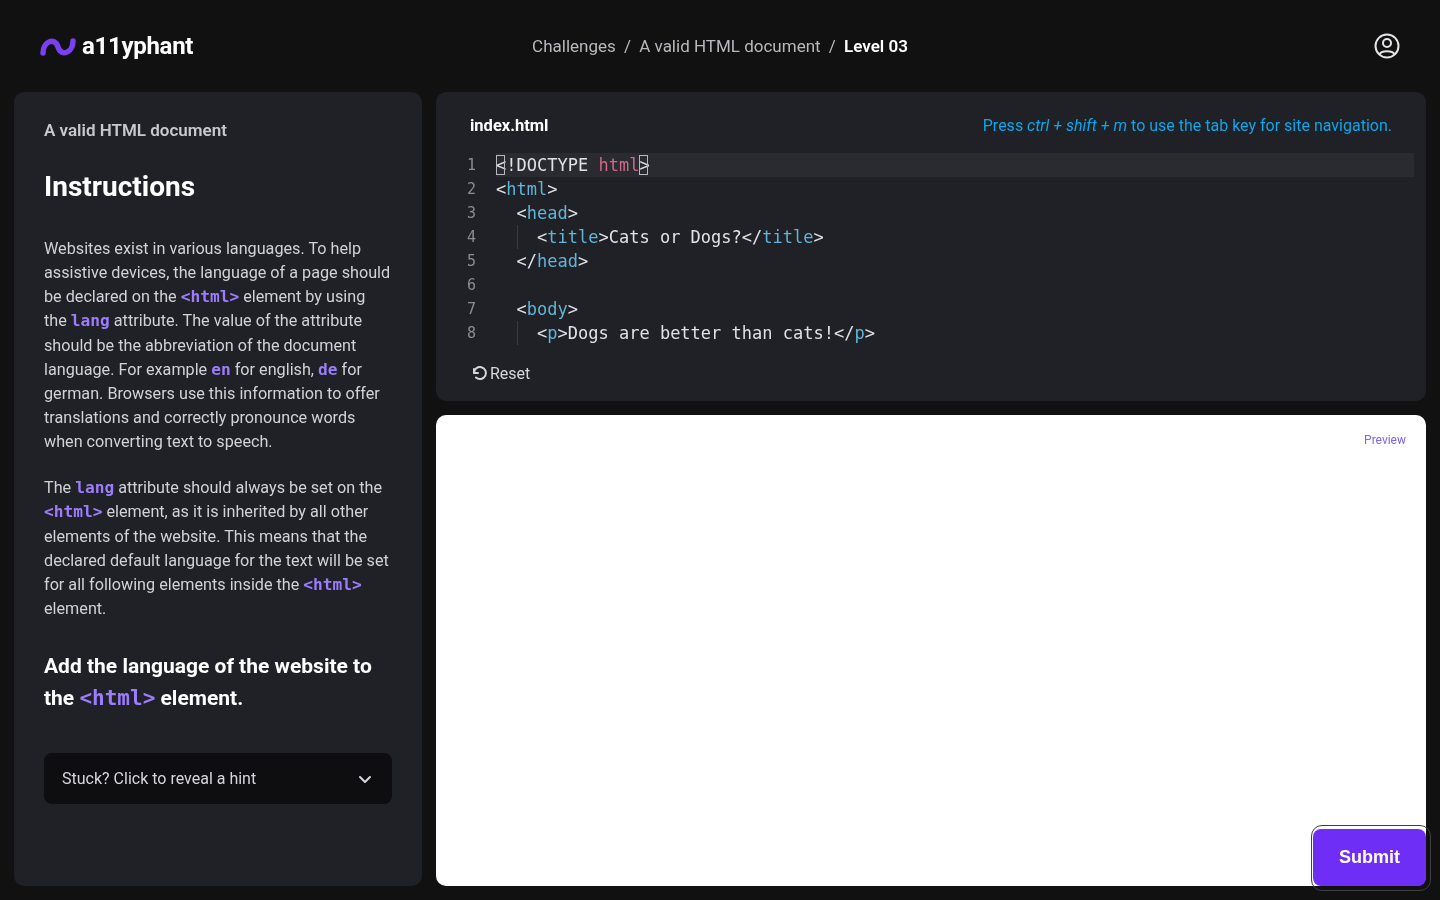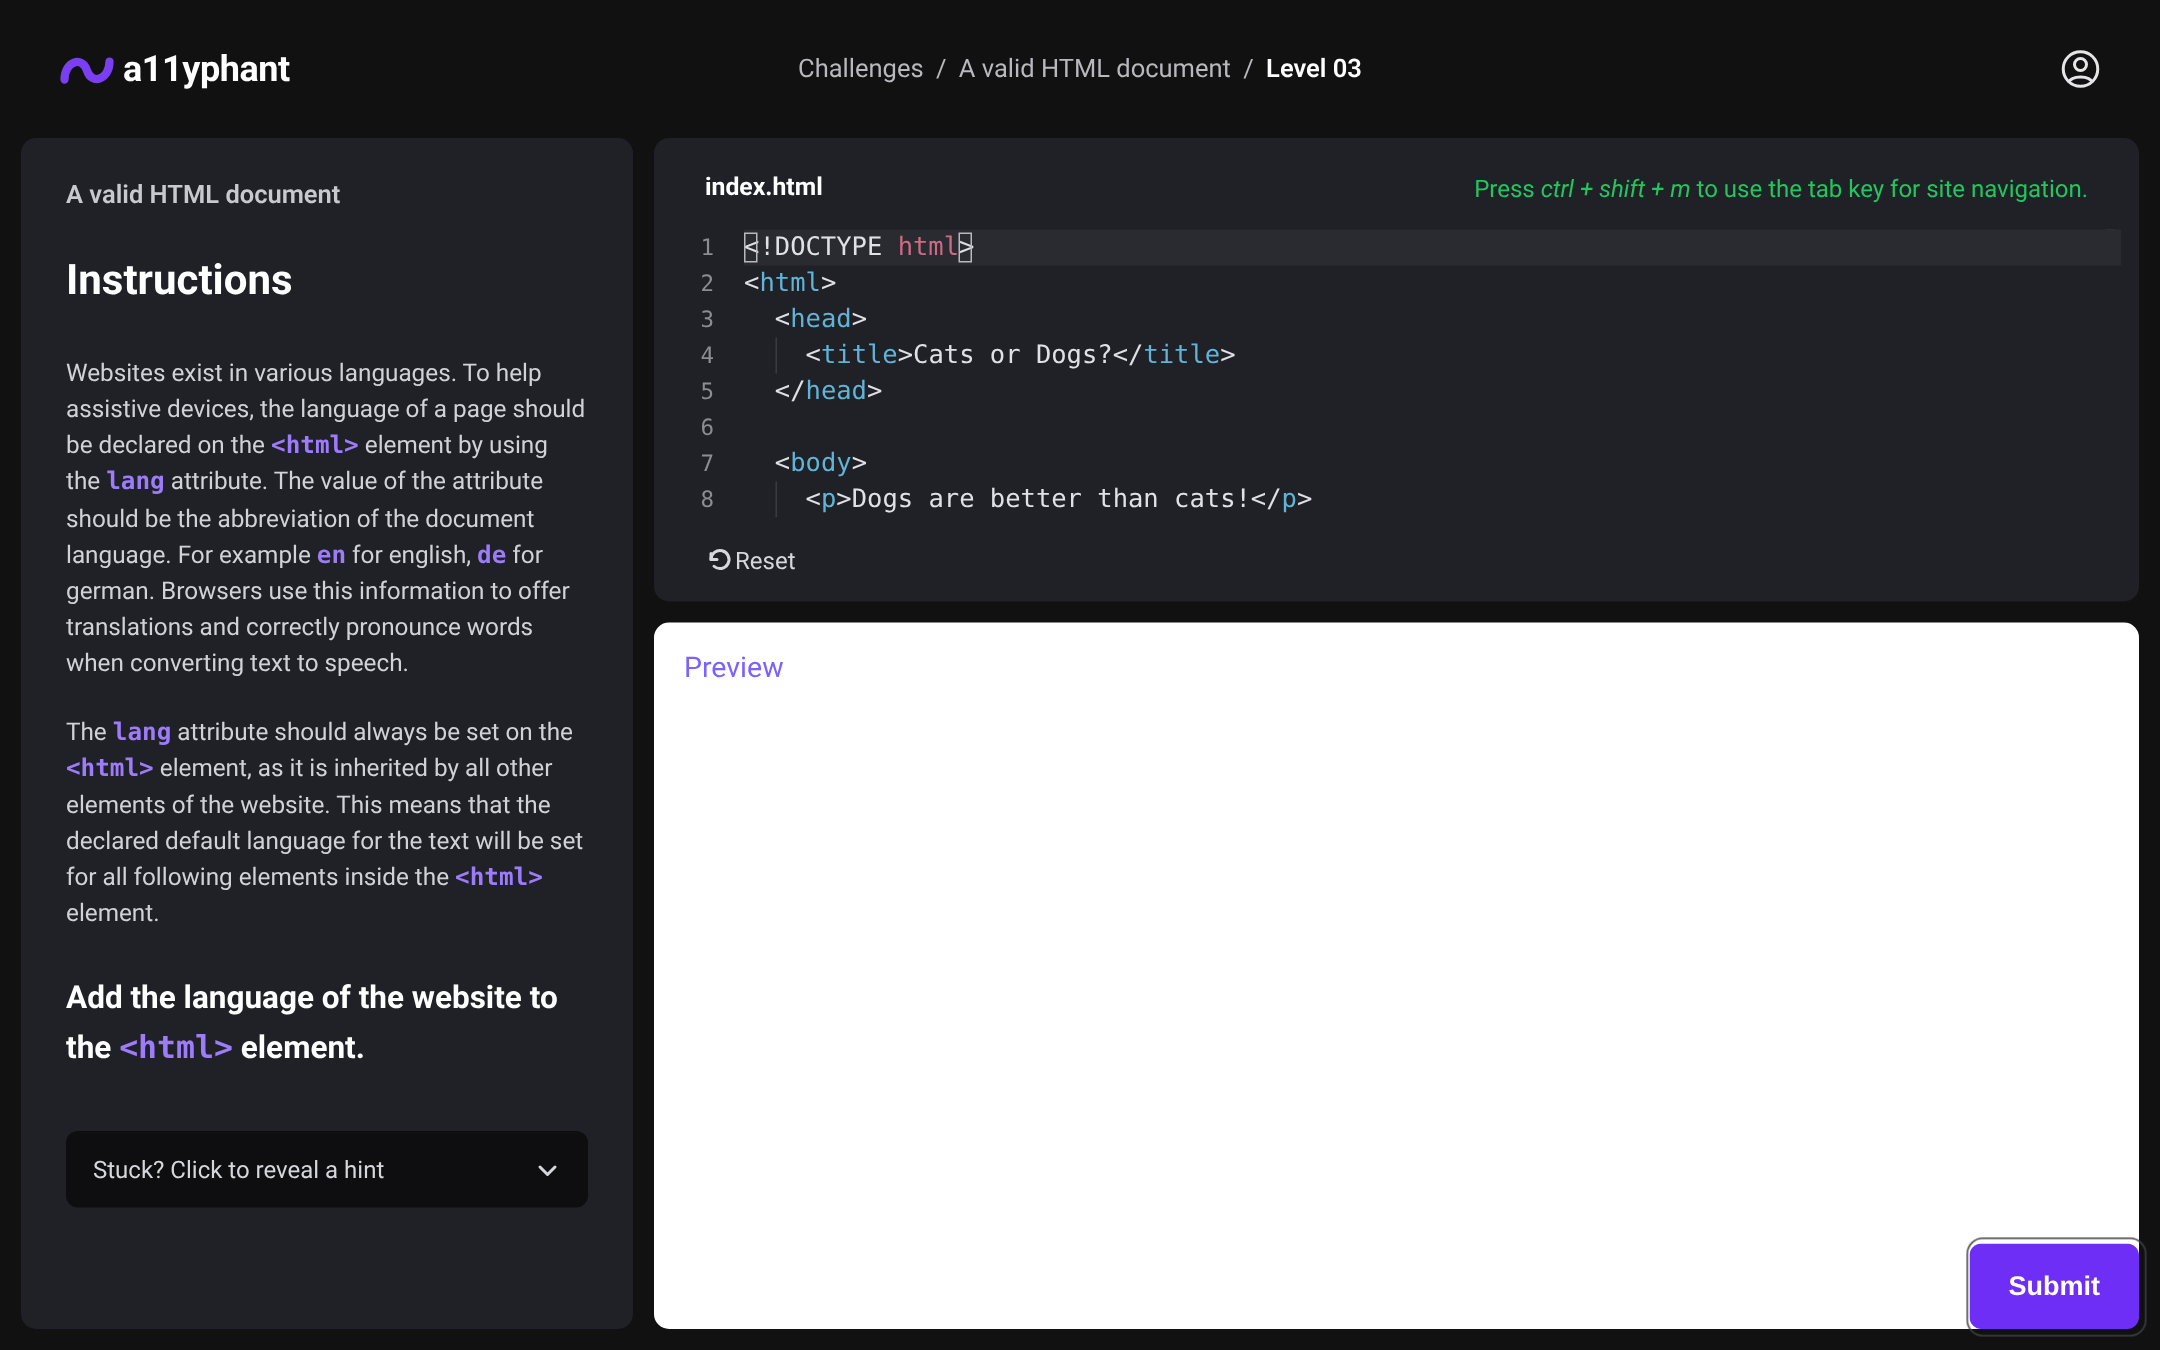--- a/index.html
+++ b/index.html
@@ -132,21 +132,21 @@
     overflow: hidden;
   }
   .editor-header {
     display: flex;
     justify-content: space-between;
     align-items: center;
     padding: 24px 34px 12px 34px;
     font-size: 16.5px;
   }
   .editor-header .filename { font-weight: 700; color: #ffffff; }
-  .editor-header .kb-hint { color: #22c55e; font-size: 16px;}
+  .editor-header .kb-hint { color: #0ea5e9; font-size: 16px;}
   .editor-header .kb-hint .kb { font-style: italic; }
   .code-area {
     flex: 1;
     display: flex;
     font-family: ui-monospace, SFMono-Regular, Menlo, Consolas, monospace;
     font-size: 17px;
     line-height: 24px;
     padding: 6px 12px 0 22px;
     position: relative;
     overflow: hidden;
@@ -191,22 +191,23 @@
   .preview-panel {
     background:#ffffff;
     border-radius:10px;
     flex:1;
     padding: 18px 20px;
     position:relative;
     color:#000;
   }
   .preview-label {
     color:#7b61ff;
-    font-size:19px;
+    font-size:12px;
     margin-bottom: 16px;
+    text-align: right;
   }
   .preview-content {
     padding-left: 18px;
     font-family: ui-monospace, SFMono-Regular, Menlo, Consolas, monospace;
     font-size:16.5px;
     color:#111;
     letter-spacing: 0.4px;
   }
   .submit-btn {
     position: fixed;

